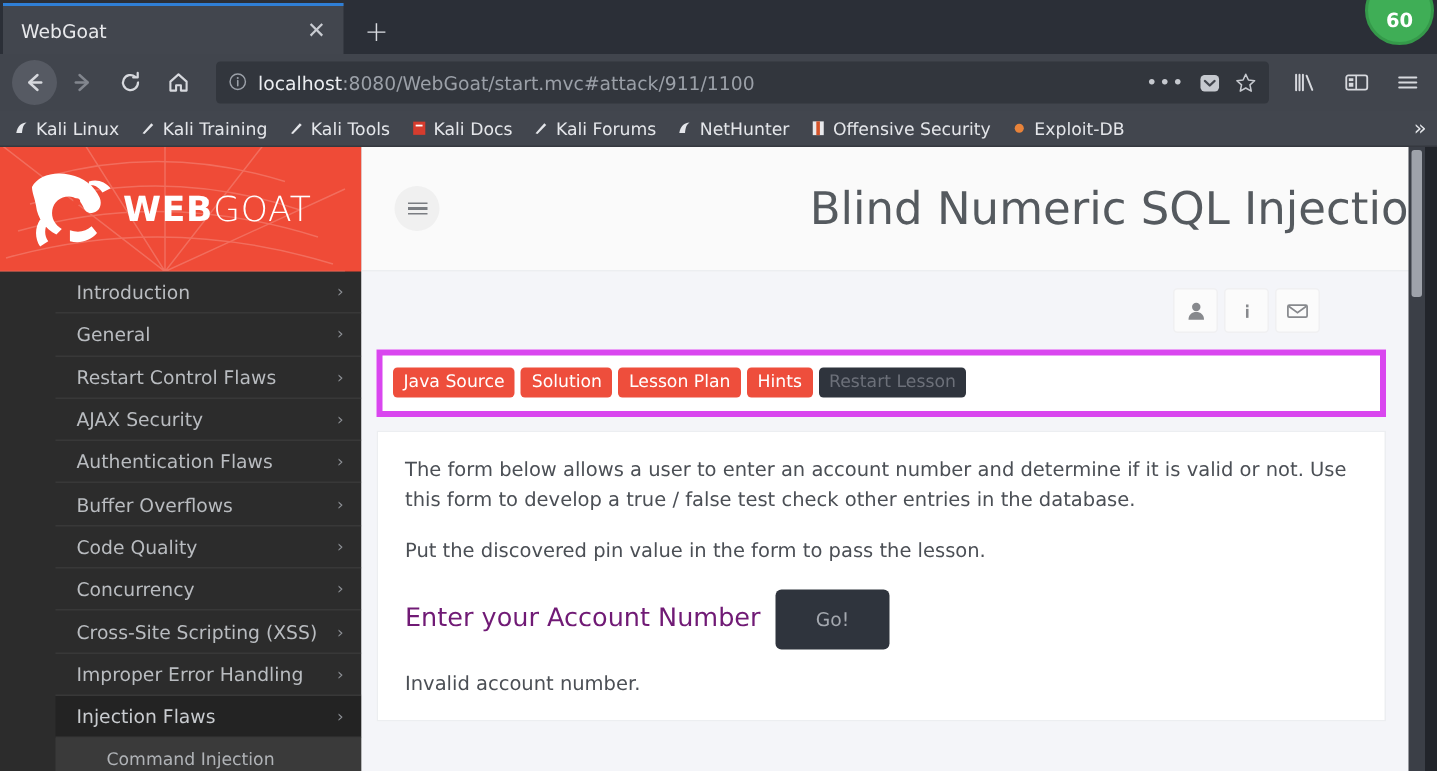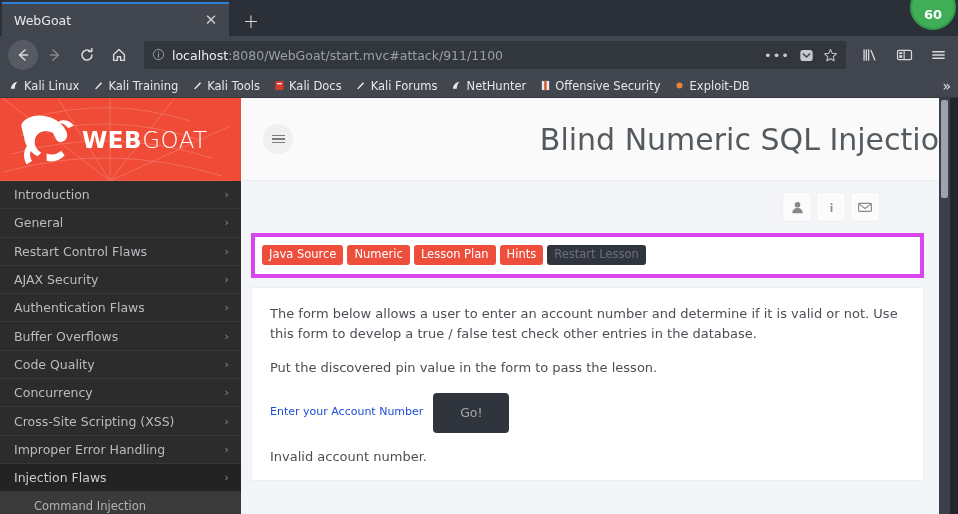--- a/index.html
+++ b/index.html
@@ -110,21 +110,21 @@
     height: 83px; background: #ef4b37;
     display: flex; align-items: center; gap: 6px;
     padding-left: 10px; position: relative; overflow: hidden;
   }
   .brand svg.web { position: absolute; left: -10px; top: -12px; opacity: .35; }
   .goat { width: 66px; height: 56px; position: relative; z-index: 2; flex-shrink: 0; }
   .brandtext { position: relative; z-index: 2; font-size: 23px; letter-spacing: .5px; }
   .brandtext .b1 { color: #ffffff; font-weight: bold; }
   .brandtext .b2 { color: #ffffff; font-weight: 300; }
 
-  .menu { flex: 1; overflow: hidden; }
+  .menu { flex: 1; overflow: hidden; padding-left: 37px; }
   .mi {
     height: 28.3px;
     display: flex; align-items: center;
     padding: 0 12px 0 14px;
     color: #b9bcc0; font-size: 12.5px;
     border-bottom: 1px solid #383838;
   }
   .mi .chev { margin-left: auto; color: #8b8e93; font-size: 11px; }
   .mi.active { background: #232323; color: #c9ccd0; }
   .mi.sub {
@@ -175,21 +175,21 @@
   .lesson {
     margin: 9px 34px 0 10px; background: #ffffff;
     border: 1px solid #eceef1; padding: 16px 18px 14px;
     font-size: 13px; color: #4b4f55; line-height: 1.5;
   }
   .lesson p { margin-bottom: 15px; }
   .lesson p:last-child { margin-bottom: 0; }
   .lesson b { color: #33373c; font-weight: bold; }
 
   .formline { display: flex; align-items: center; gap: 0; margin-bottom: 14px; }
-  .formlabel { font-size: 11px; color: #1d4ed8; }
+  .formlabel { font-size: 17px; color: #701a75; }
   .acct-input {
     width: 216px; height: 28px; background: #2f343d;
     border: none; border-radius: 4px; color: #82868f;
     font-size: 12.5px; padding: 0 8px; outline: none;
     font-family: "DejaVu Sans", "Liberation Sans", sans-serif;
   }
   .gobtn {
     width: 76px; height: 40px; margin-left: 10px;
     background: #2f343d; border: none; border-radius: 4px;
     color: #a4a8af; font-size: 12.5px;
@@ -469,21 +469,21 @@
           <svg width="16" height="16" viewBox="0 0 18 16">
               <rect x="1.8" y="4" width="14.4" height="9" rx="1" stroke="#87898d" stroke-width="1.3" fill="none"></rect>
               <path d="M2.4 4.8 L9 9.6 L15.6 4.8" stroke="#87898d" stroke-width="1.3" fill="none"></path>
             </svg>
         </div>
       </div>
 
       <div class="panel">
         <div class="btnbar">
           <div class="lbtn">Java Source</div>
-          <div class="lbtn">Numeric</div>
+          <div class="lbtn">Solution</div>
           <div class="lbtn">Lesson Plan</div>
           <div class="lbtn">Hints</div>
           <div class="lbtn dark">Restart Lesson</div>
         </div>
       </div>
 
       <div class="lesson">
         <p>The form below allows a user to enter an account number and determine if it is valid or not. Use this form to develop a true / false test check other entries in the database.</p>
         <p>Put the discovered pin value in the form to pass the lesson.</p>
         <div class="formline">

